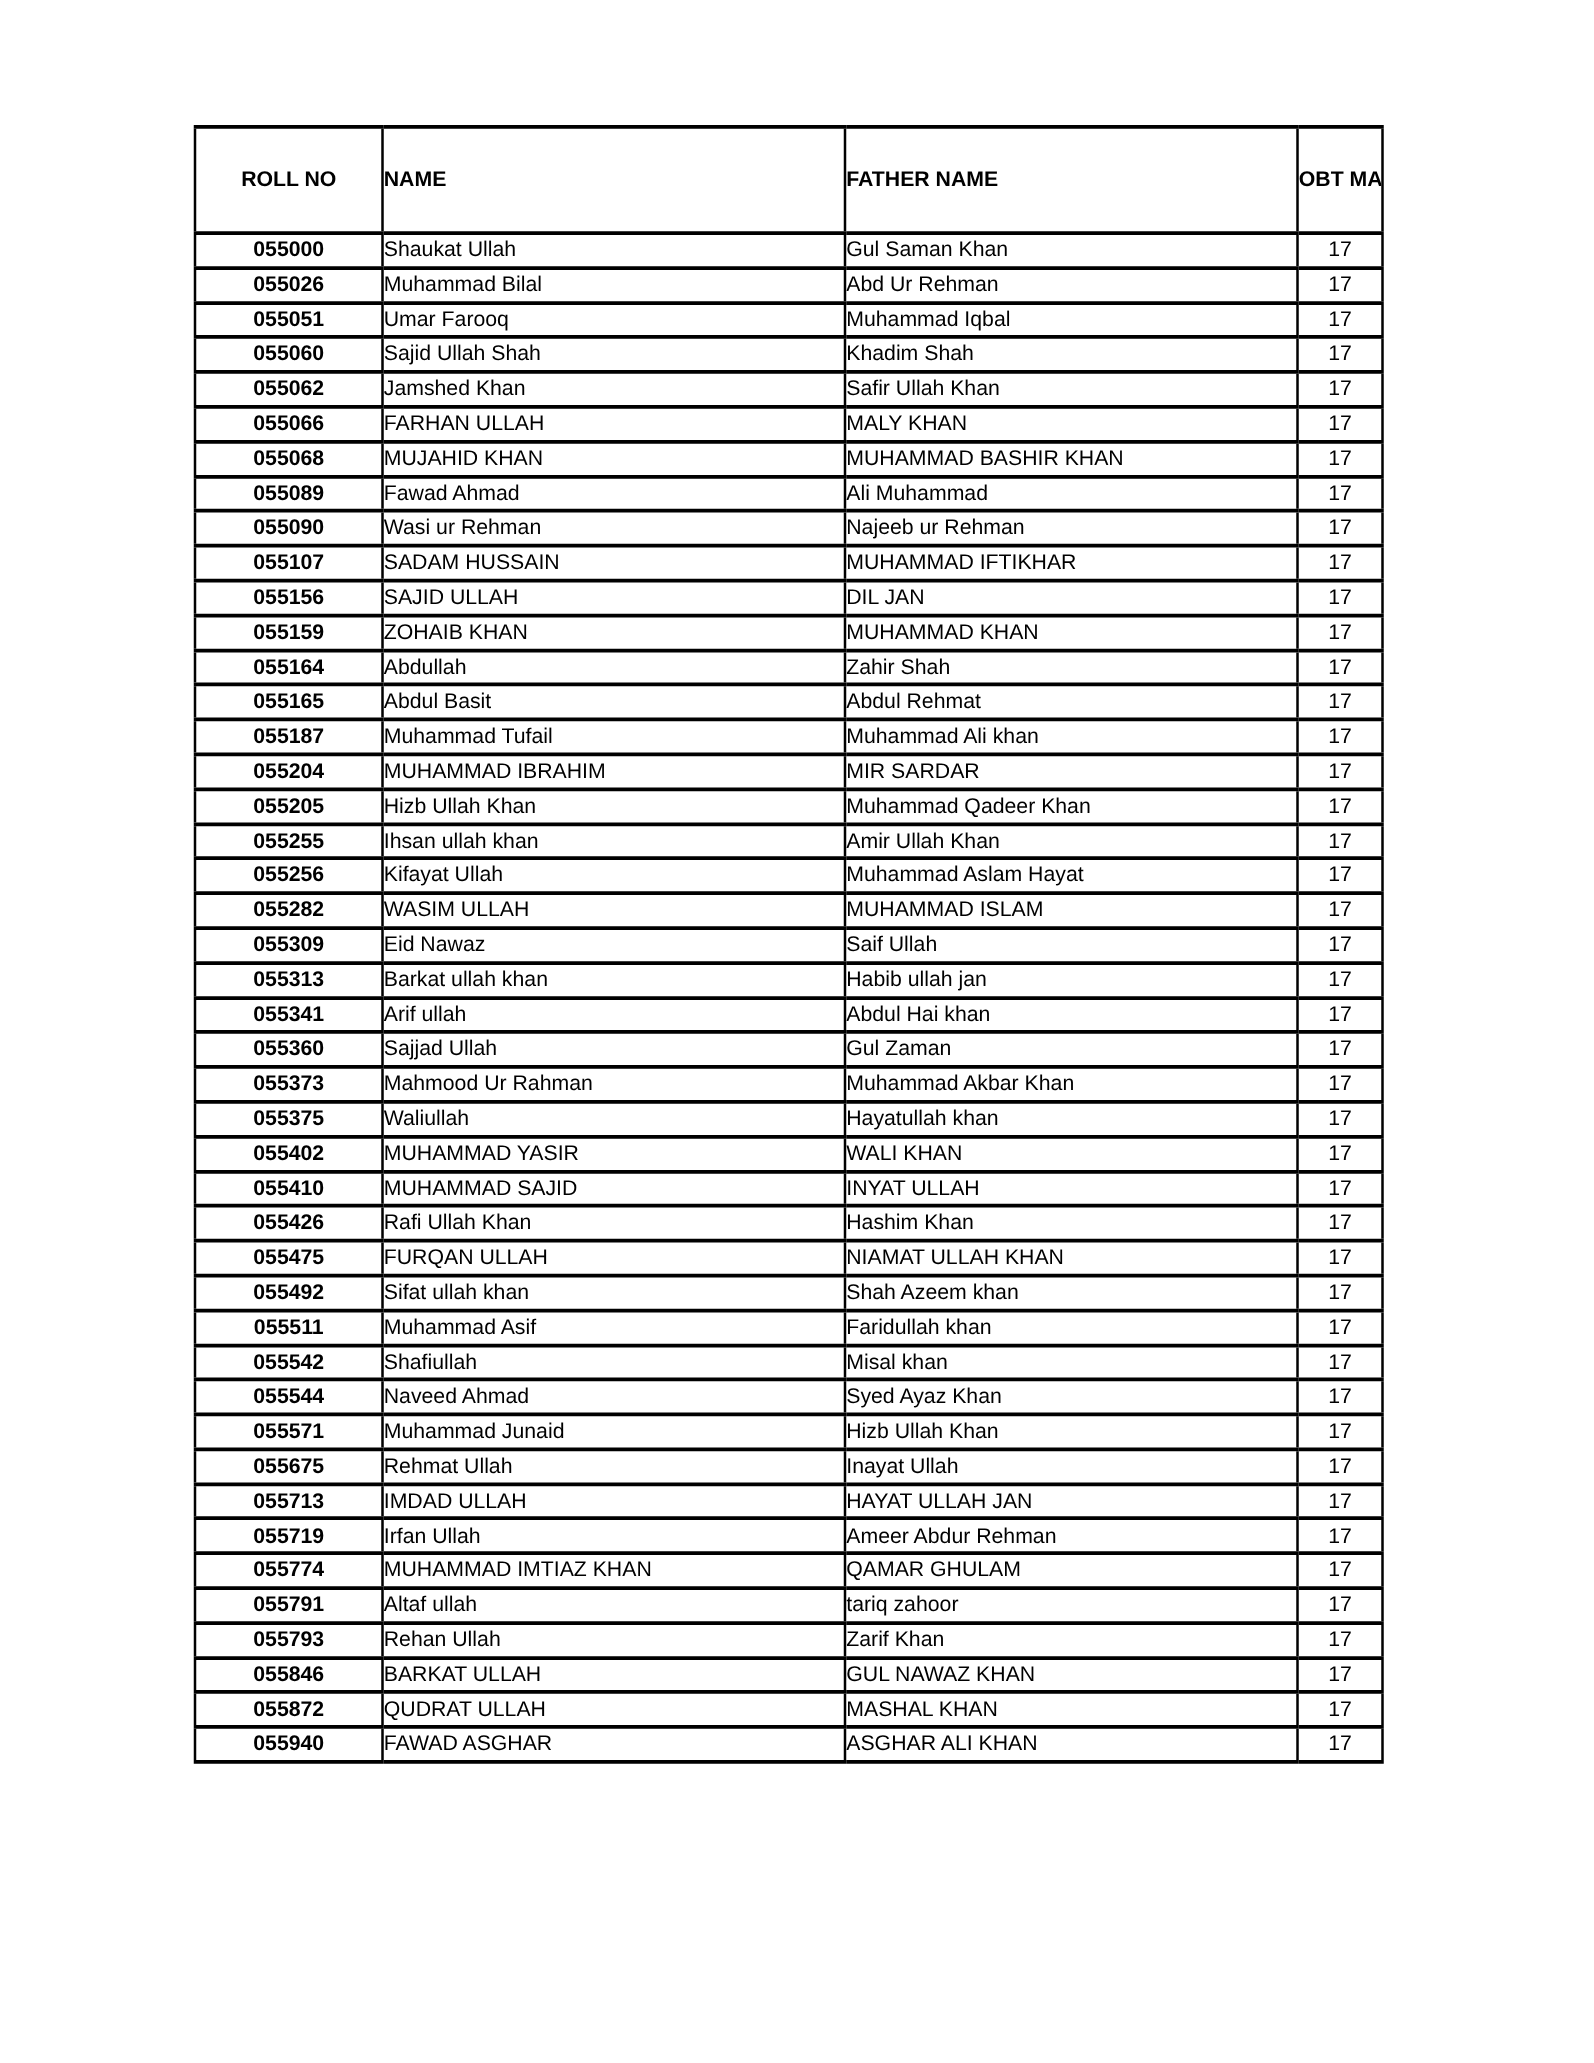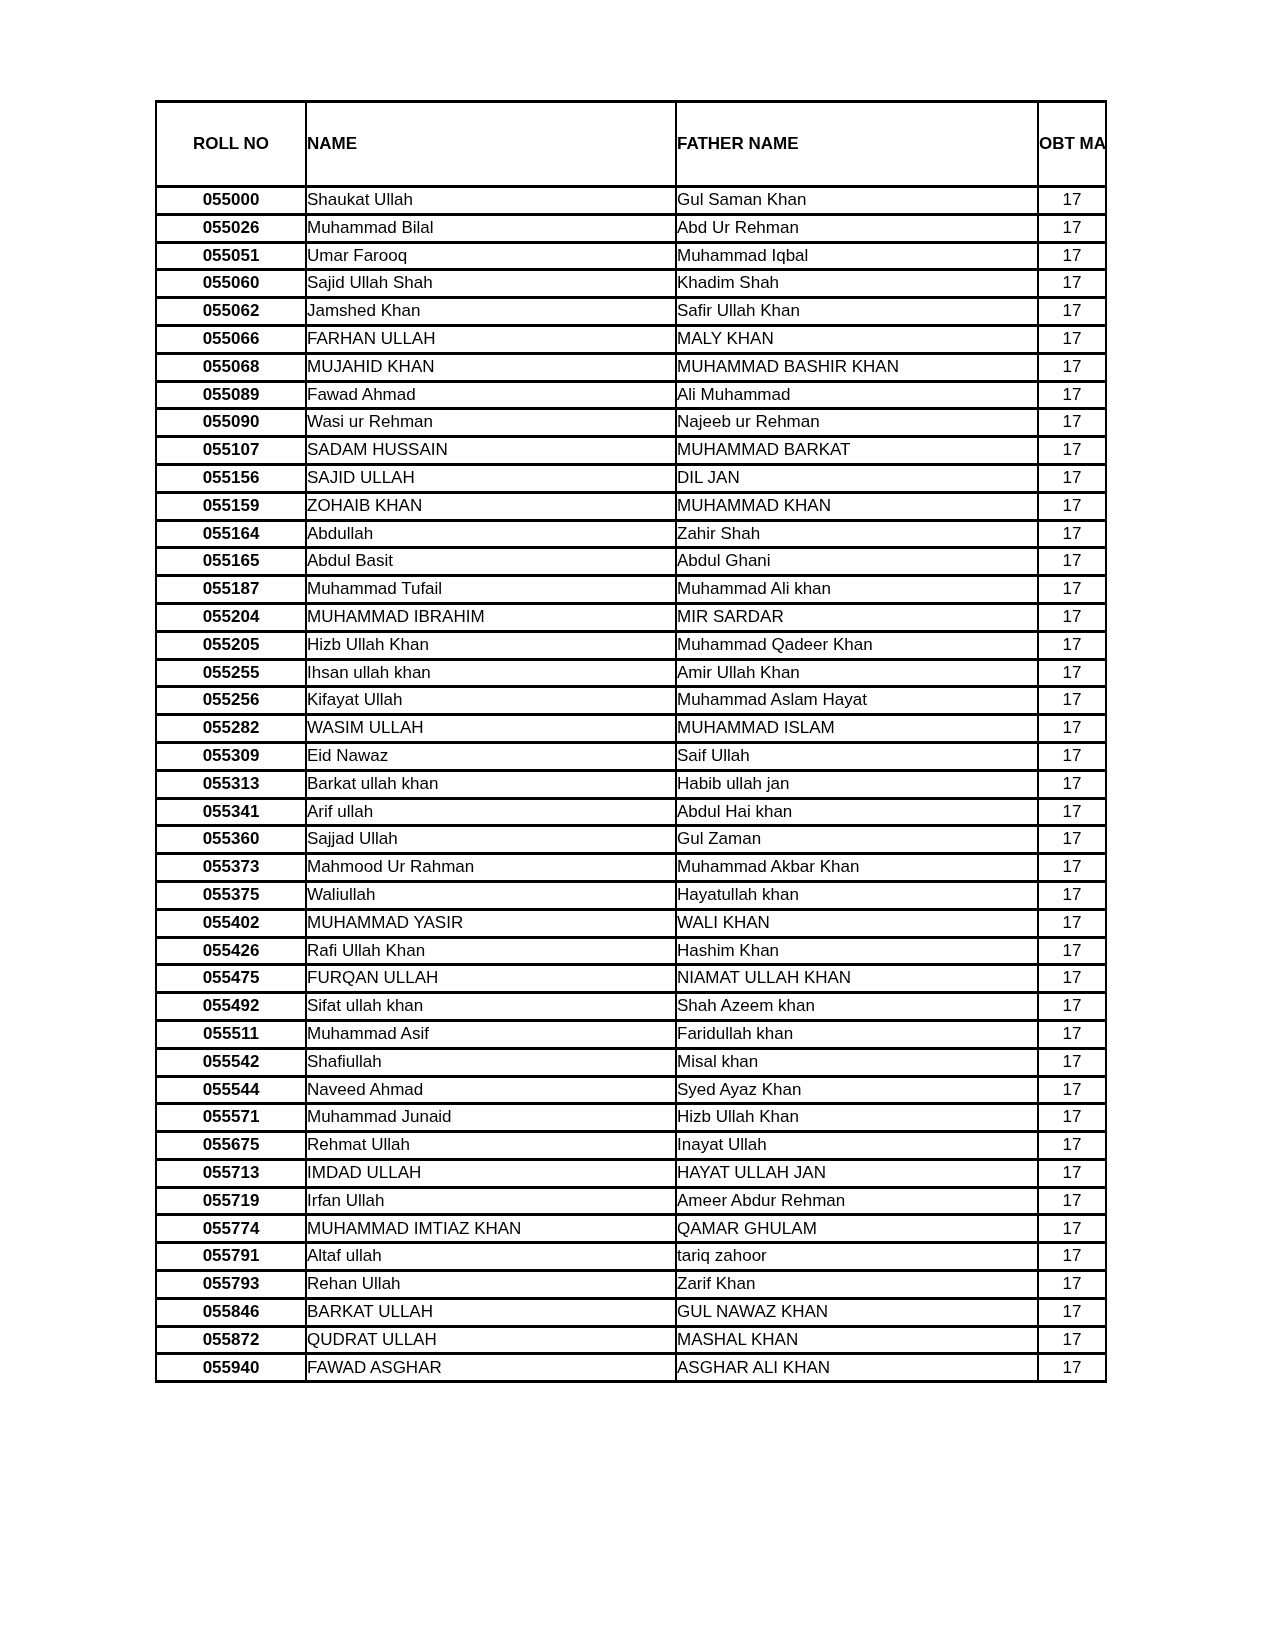--- a/index.html
+++ b/index.html
@@ -138,21 +138,21 @@
         </tr>
         <tr>
           <td class="col-roll">055090</td>
           <td class="col-name">Wasi ur Rehman</td>
           <td class="col-father">Najeeb ur Rehman</td>
           <td class="col-marks">17</td>
         </tr>
         <tr>
           <td class="col-roll">055107</td>
           <td class="col-name">SADAM HUSSAIN</td>
-          <td class="col-father">MUHAMMAD BARKAT</td>
+          <td class="col-father">MUHAMMAD IFTIKHAR</td>
           <td class="col-marks">17</td>
         </tr>
         <tr>
           <td class="col-roll">055156</td>
           <td class="col-name">SAJID ULLAH</td>
           <td class="col-father">DIL JAN</td>
           <td class="col-marks">17</td>
         </tr>
         <tr>
           <td class="col-roll">055159</td>
@@ -162,21 +162,21 @@
         </tr>
         <tr>
           <td class="col-roll">055164</td>
           <td class="col-name">Abdullah</td>
           <td class="col-father">Zahir Shah</td>
           <td class="col-marks">17</td>
         </tr>
         <tr>
           <td class="col-roll">055165</td>
           <td class="col-name">Abdul Basit</td>
-          <td class="col-father">Abdul Ghani</td>
+          <td class="col-father">Abdul Rehmat</td>
           <td class="col-marks">17</td>
         </tr>
         <tr>
           <td class="col-roll">055187</td>
           <td class="col-name">Muhammad Tufail</td>
           <td class="col-father">Muhammad Ali khan</td>
           <td class="col-marks">17</td>
         </tr>
         <tr>
           <td class="col-roll">055204</td>
@@ -244,20 +244,26 @@
           <td class="col-father">Hayatullah khan</td>
           <td class="col-marks">17</td>
         </tr>
         <tr>
           <td class="col-roll">055402</td>
           <td class="col-name">MUHAMMAD YASIR</td>
           <td class="col-father">WALI KHAN</td>
           <td class="col-marks">17</td>
         </tr>
         <tr>
+          <td class="col-roll">055410</td>
+          <td class="col-name">MUHAMMAD SAJID</td>
+          <td class="col-father">INYAT ULLAH</td>
+          <td class="col-marks">17</td>
+        </tr>
+        <tr>
           <td class="col-roll">055426</td>
           <td class="col-name">Rafi Ullah Khan</td>
           <td class="col-father">Hashim Khan</td>
           <td class="col-marks">17</td>
         </tr>
         <tr>
           <td class="col-roll">055475</td>
           <td class="col-name">FURQAN ULLAH</td>
           <td class="col-father">NIAMAT ULLAH KHAN</td>
           <td class="col-marks">17</td>

